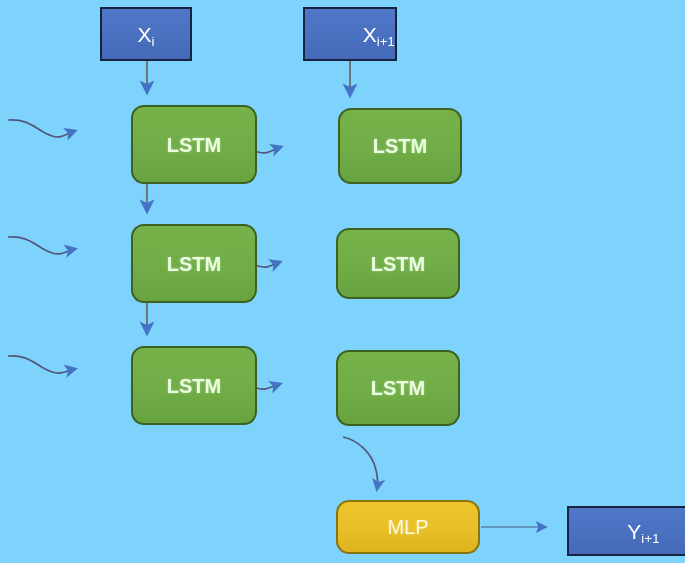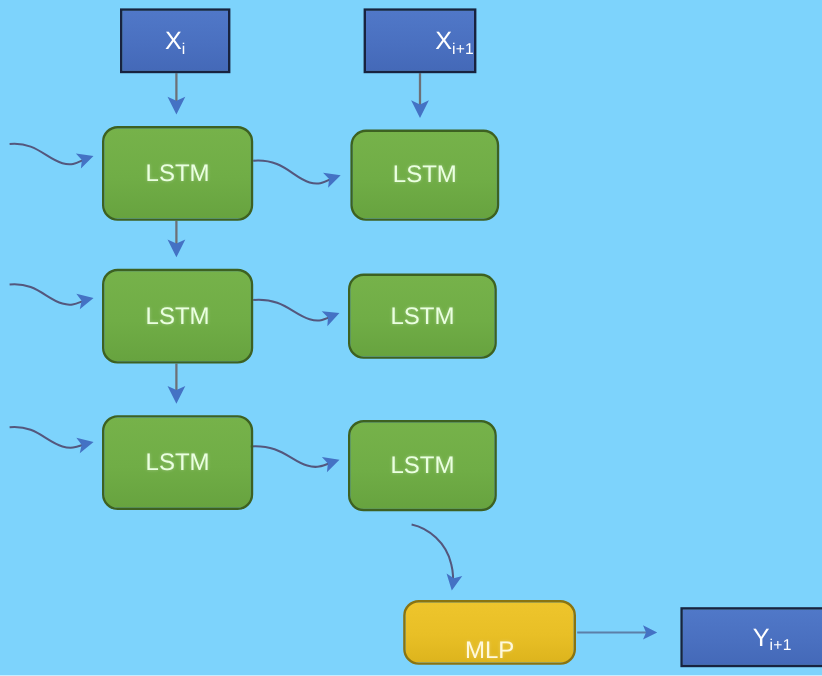--- a/index.html
+++ b/index.html
@@ -47,22 +47,23 @@
     font-size: 21px;
     font-weight: 400;
   }
   
   .lstm-node {
     background: linear-gradient(180deg, #76b24a 0%, #70ad46 55%, #67a33f 100%);
     border: 2.5px solid #3d6121;
     border-radius: 13px;
     color: #eaffe0;
     font-size: 20px;
-    font-weight: 400;
+    font-weight: 700;
     text-shadow: 0 0 3px rgba(255,255,255,0.35);
+    margin-left: 46px;
   }
   
   .mlp-node {
     background: linear-gradient(180deg, #eec52c 0%, #e8bf26 55%, #ddb41d 100%);
     border: 2.5px solid #8a7410;
     border-radius: 13px;
     color: #fff9dd;
     font-size: 20px;
     font-weight: 400;
     text-shadow: 0 0 3px rgba(255,255,255,0.3);
@@ -171,21 +172,21 @@
   </div>
 
   <div class="node lstm-node" style="left:290px; top:228px; width:124px; height:71px;">
     <span class="node-label">LSTM</span>
   </div>
 
   <div class="node lstm-node" style="left:290px; top:350px; width:124px; height:76px;">
     <span class="node-label">LSTM</span>
   </div>
 
-  <div class="node mlp-node" style="left:336px; top:500px; width:144px; height:54px;align-items:flex-end;">
+  <div class="node mlp-node" style="left:336px; top:500px; width:144px; height:54px;">
     <span class="node-label">MLP</span>
   </div>
 
   <div class="node io-node" style="left:567px; top:506px; width:120px; height:50px;padding-left:33px;">
     <span class="node-label">
       <span class="var-main">Y</span><span class="sub">i+1</span>
     </span>
   </div>
 
 </div>

